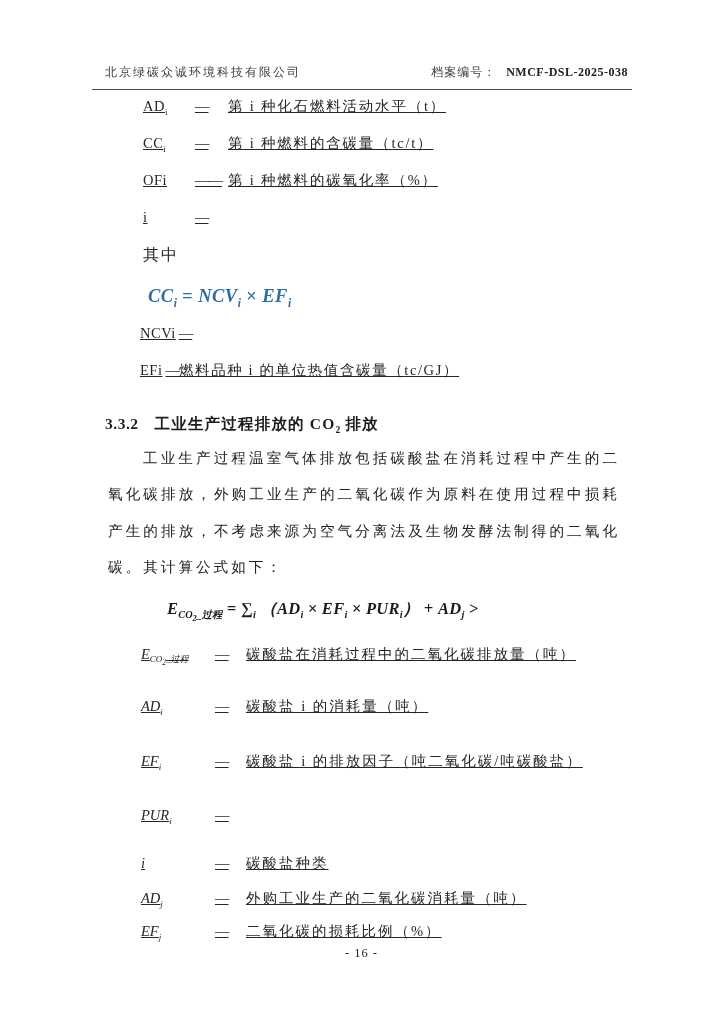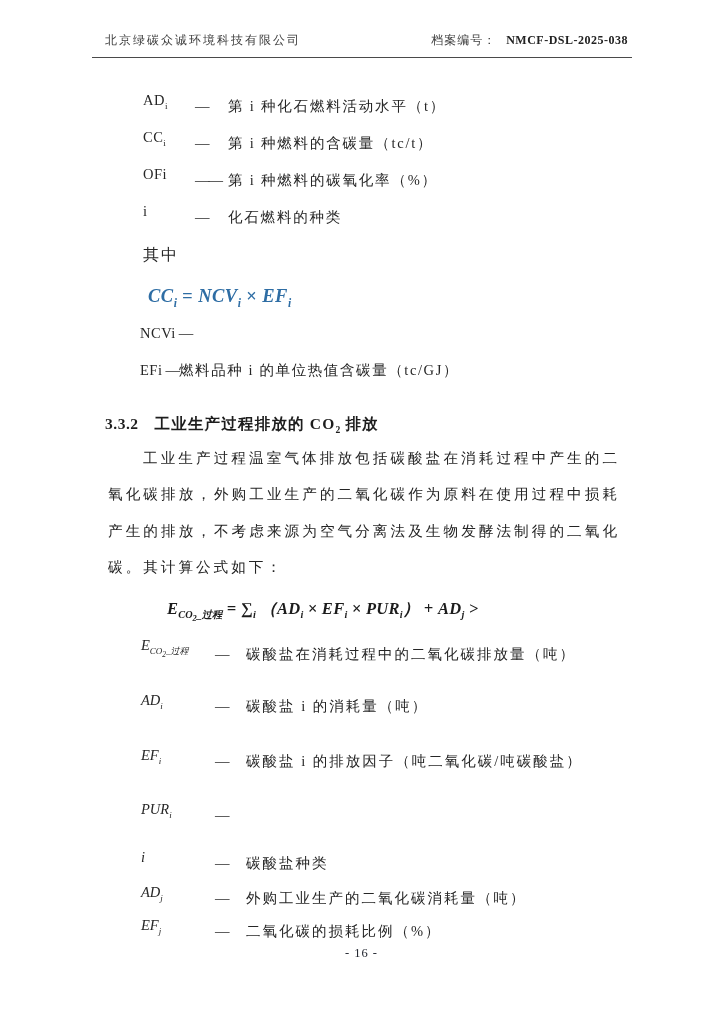--- a/index.html
+++ b/index.html
@@ -5,33 +5,33 @@
   html,body{margin:0;padding:0;}
   body{
     width:723px;height:1024px;background:#ffffff;
     font-family:"Liberation Serif","DejaVu Serif",serif;
     color:#262626;overflow:hidden;
   }
   .page{position:relative;width:723px;height:1024px;background:#fff;}
 
   
   .header{
-    position:absolute;left:92px;top:32px;width:540px;
+    position:absolute;left:92px;top:64px;width:540px;
     display:flex;justify-content:space-between;align-items:center;
     font-size:12px;letter-spacing:2px;color:#3c3c3c;
     padding-bottom:8px;border-bottom:1.5px solid #4a4a4a;
   }
   .hdr-company{margin-left:13px;}
   .hdr-right{margin-right:4px;letter-spacing:1px;}
   .hdr-num{font-weight:bold;letter-spacing:0.5px;margin-left:10px;color:#222;}
 
   
   .content{position:absolute;left:108px;top:88px;width:512px;}
 
-  .def-row{display:flex;align-items:flex-end;font-size:14.5px;}
+  .def-row{display:flex;align-items:flex-start;font-size:14.5px;text-decoration:underline;}
   .block1 .def-row, .among, .block-ncv .def-row{height:37px;line-height:37px;padding-left:35px;}
   .def-label{width:52px;flex:none;letter-spacing:0.5px;}
   .def-dash{width:33px;flex:none;letter-spacing:-1px;}
   .def-desc{letter-spacing:1.8px;white-space:nowrap;}
   sub{font-size:0.62em;letter-spacing:0;}
   sub sub{font-size:0.82em;}
 
   .among{letter-spacing:2px;}
 
   .formula-cc{
@@ -107,21 +107,20 @@
         <span class="def-desc">第 i 种燃料的含碳量（tc/t）</span>
       </div>
       <div class="def-row">
         <span class="def-label"><span>OFi</span><sub></sub></span>
         <span class="def-dash">——</span>
         <span class="def-desc">第 i 种燃料的碳氧化率（%）</span>
       </div>
       <div class="def-row">
         <span class="def-label"><span>i</span><sub></sub></span>
         <span class="def-dash">—</span>
-        <span class="def-desc">化石燃料的种类</span>
       </div>
     </div>
 
     <div class="among">其中</div>
 
     <div class="formula-cc">
       <span>CC</span><sub>i</sub><span> = NCV</span><sub>i</sub><span> × EF</span><sub>i</sub>
     </div>
 
     <div class="block-ncv">

